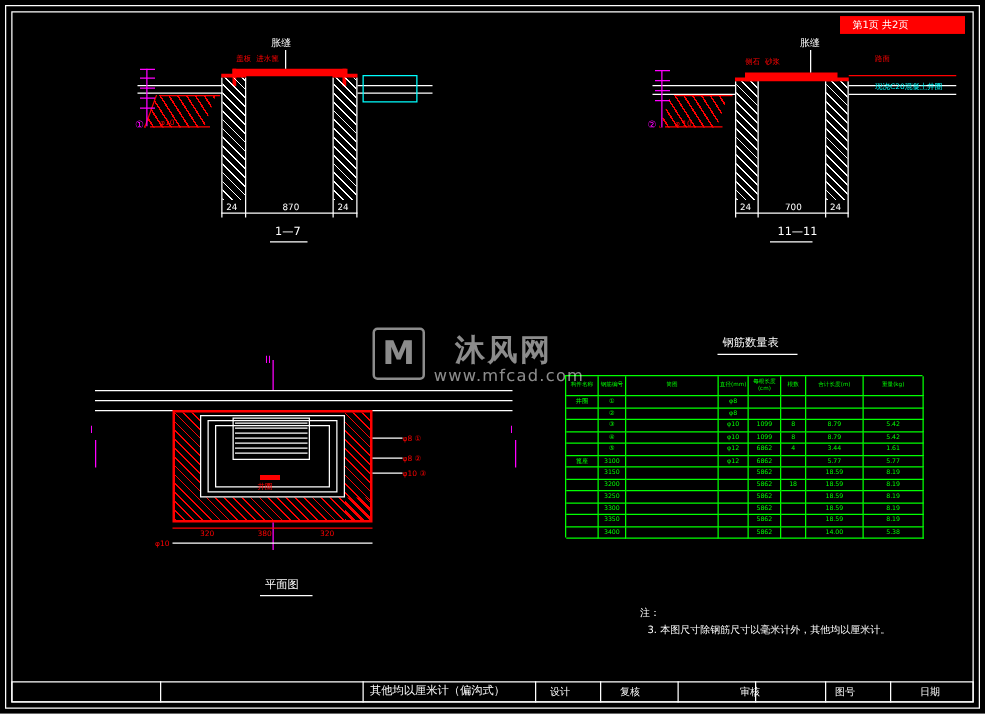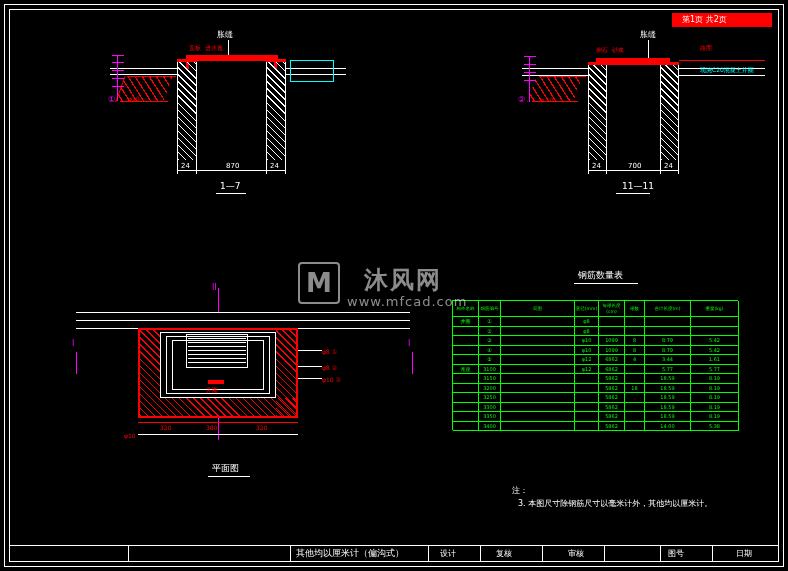--- a/index.html
+++ b/index.html
@@ -326,21 +326,21 @@
     <div class="abs wline" style="left:428px;top:545px;width:1px;height:17px;"></div>
     <div class="abs wline" style="left:480px;top:545px;width:1px;height:17px;"></div>
     <div class="abs wline" style="left:542px;top:545px;width:1px;height:17px;"></div>
     <div class="abs wline" style="left:604px;top:545px;width:1px;height:17px;"></div>
     <div class="abs wline" style="left:660px;top:545px;width:1px;height:17px;"></div>
     <div class="abs wline" style="left:712px;top:545px;width:1px;height:17px;"></div>
 
     <div class="abs txt" style="left:296px;top:549px;font-size:9px;">其他均以厘米计（偏沟式）</div>
     <div class="abs txt" style="left:440px;top:550px;font-size:8px;">设计</div>
     <div class="abs txt" style="left:496px;top:550px;font-size:8px;">复核</div>
-    <div class="abs txt" style="left:568px;top:550px;font-size:8px;">审核</div>
+    <div class="abs txt" style="left:592px;top:550px;font-size:8px;">审核</div>
     <div class="abs txt" style="left:668px;top:550px;font-size:8px;">图号</div>
     <div class="abs txt" style="left:736px;top:550px;font-size:8px;">日期</div>
   </div>
 
   <div>
     <div class="wm" style="left:298px;top:262px;width:38px;height:38px;border:2px solid rgba(255,255,255,0.55);border-radius:4px;display:flex;align-items:center;justify-content:center;font-size:26px;font-weight:bold;">
       <span>M</span>
     </div>
     <div class="wm" style="left:364px;top:264px;font-size:24px;font-weight:bold;letter-spacing:2px;">沐风网</div>
     <div class="wm" style="left:347px;top:294px;font-size:13px;letter-spacing:1px;">www.mfcad.com</div>

